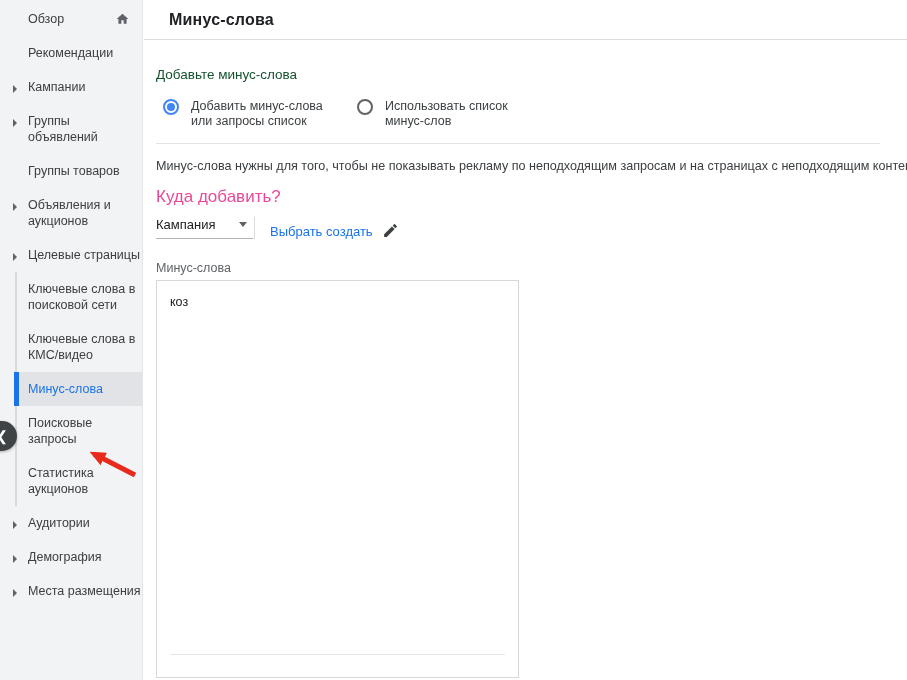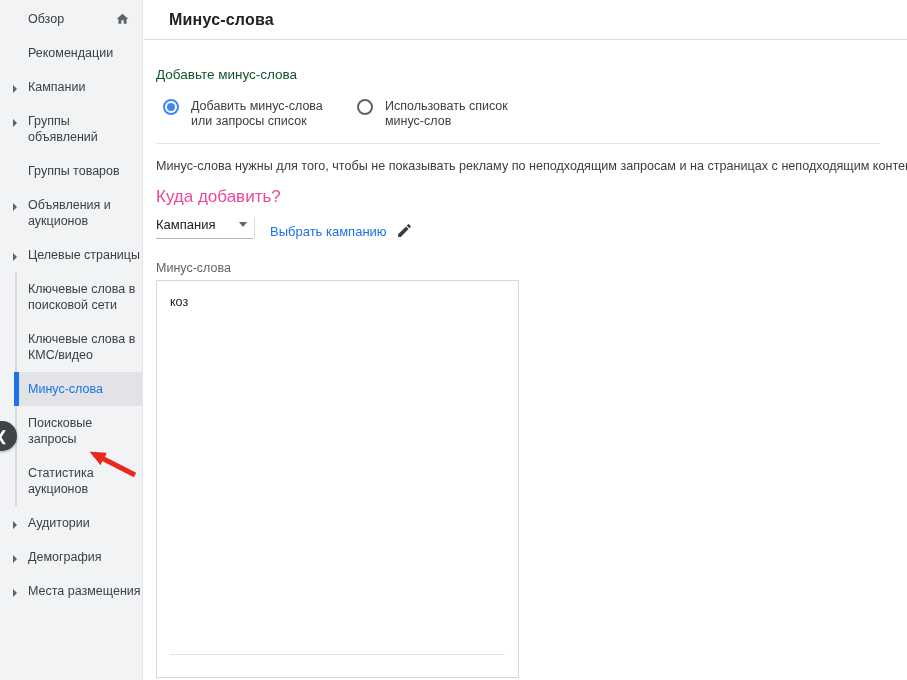--- a/index.html
+++ b/index.html
@@ -256,21 +256,21 @@
       <div class="description">Минус-слова нужны для того, чтобы не показывать рекламу по неподходящим запросам и на страницах с неподходящим контентом.</div>
 
       <div class="where-label">Куда добавить?</div>
 
       <div class="select-row">
         <div class="scope-select">
           <span>Кампания</span>
           <span class="caret"></span>
         </div>
         <div class="v-sep"></div>
-        <a class="link">Выбрать кампанию</a>
+        <a class="link">Выбрать создать</a>
         <span class="pencil">
           <svg width="17" height="17" viewBox="0 0 24 24">
               <path fill="#3c4043" d="M3 17.25V21h3.75L17.81 9.94l-3.75-3.75L3 17.25zM20.71 7.04a1 1 0 0 0 0-1.41l-2.34-2.34a1 1 0 0 0-1.41 0l-1.83 1.83 3.75 3.75 1.83-1.83z"></path>
             </svg>
         </span>
       </div>
 
       <div class="field-label">Минус-слова</div>
 
       <div class="textarea-wrap">

